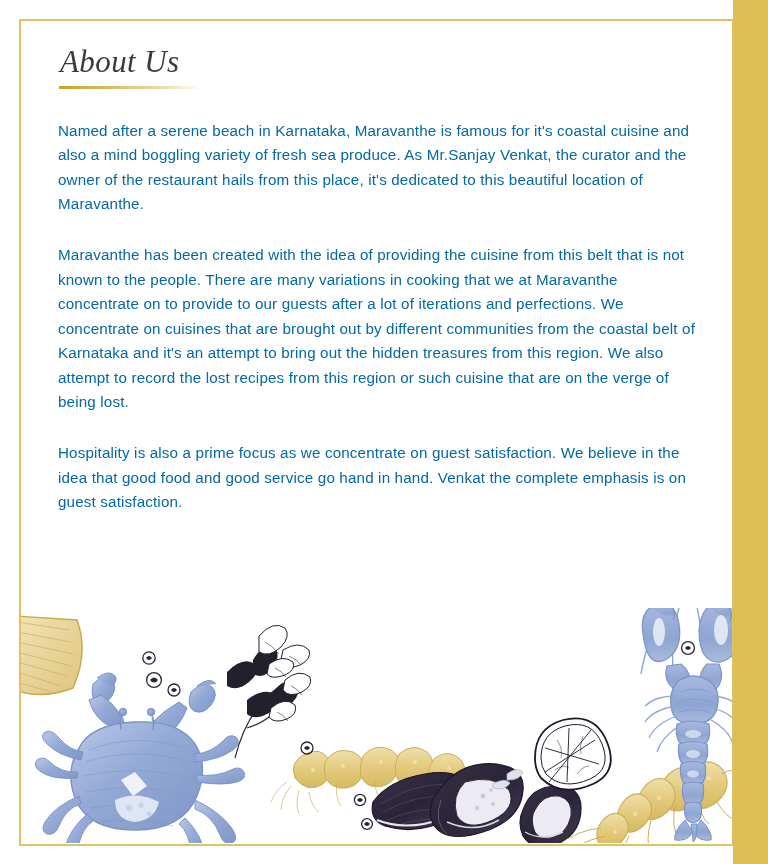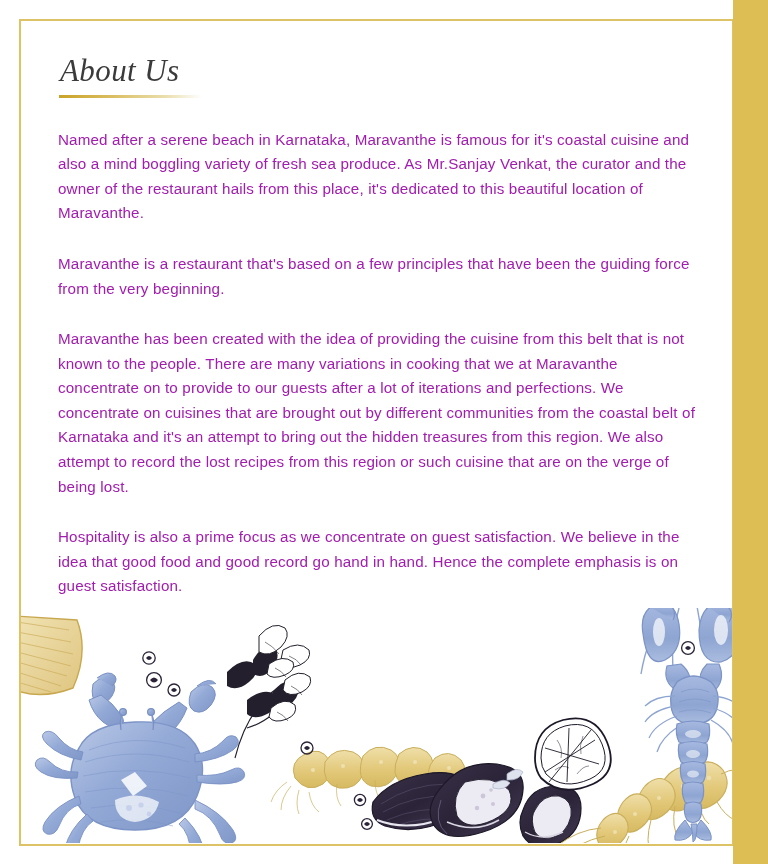--- a/index.html
+++ b/index.html
@@ -57,41 +57,41 @@
     z-index: 3;
   }
 
   .page-title {
     font-family: "Liberation Serif", serif;
     font-style: italic;
     font-size: 31px;
     line-height: 1.05;
     color: #3b3b3b;
     letter-spacing: 0.4px;
-    margin: 17px 0 0 2px;
+    margin: 8px 0 0 2px;
     padding: 0;
     font-weight: 400;
   }
 
   .title-rule {
     width: 143px;
     height: 3px;
     margin: 7px 0 0 1px;
     background: linear-gradient(to right, #c9a227 0%, #d9bc5e 35%, #eadfae 75%, #ffffff 100%);
   }
 
   .body-copy {
     margin-top: 30px;
   }
 
   .body-copy p {
     margin: 12px 0 26px 0;
     font-size: 15.2px;
     line-height: 24.6px;
-    color: #a21caf;
+    color: #0369a1;
     letter-spacing: 0.01em;
   }
   .body-copy p:last-child { margin-bottom: 0; }
 
   
   .decor {
     position: absolute;
     left: 21px;
     bottom: 21px;
     width: 711px;
@@ -434,19 +434,18 @@
   <div class="frame"></div>
 
   <div class="gold-band"></div>
 
   <div class="content">
     <h1 class="page-title">About Us</h1>
     <div class="title-rule"></div>
 
     <div class="body-copy">
       <p>Named after a serene beach in Karnataka, Maravanthe is famous for it's coastal cuisine and also a mind boggling variety of fresh sea produce. As Mr.Sanjay Venkat, the curator and the owner of the restaurant hails from this place, it's dedicated to this beautiful location of Maravanthe.</p>
-      <p>Maravanthe is a restaurant that's based on a few principles that have been the guiding force from the very beginning.</p>
       <p>Maravanthe has been created with the idea of providing the cuisine from this belt that is not known to the people. There are many variations in cooking that we at Maravanthe concentrate on to provide to our guests after a lot of iterations and perfections. We concentrate on cuisines that are brought out by different communities from the coastal belt of Karnataka and it's an attempt to bring out the hidden treasures from this region. We also attempt to record the lost recipes from this region or such cuisine that are on the verge of being lost.</p>
-      <p>Hospitality is also a prime focus as we concentrate on guest satisfaction. We believe in the idea that good food and good record go hand in hand. Hence the complete emphasis is on guest satisfaction.</p>
+      <p>Hospitality is also a prime focus as we concentrate on guest satisfaction. We believe in the idea that good food and good service go hand in hand. Venkat the complete emphasis is on guest satisfaction.</p>
     </div>
   </div>
 
 </div>
 
 </body></html>

